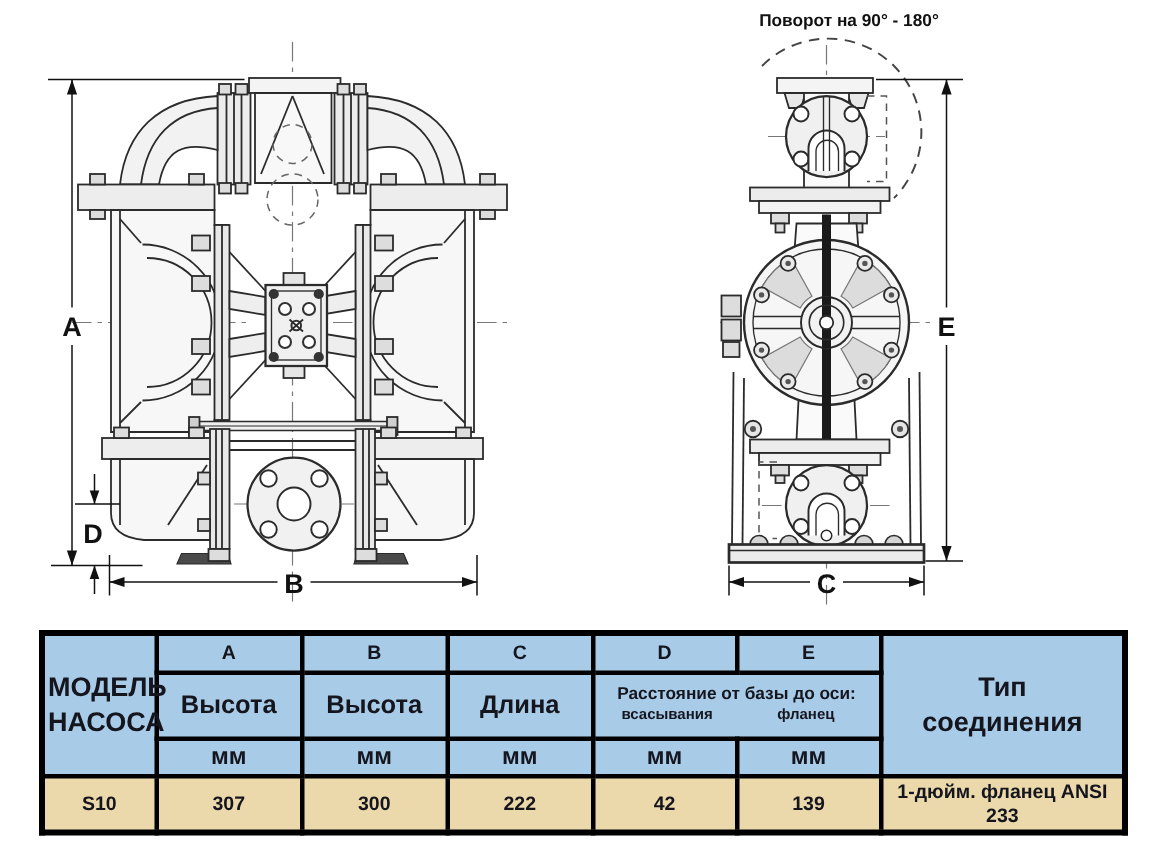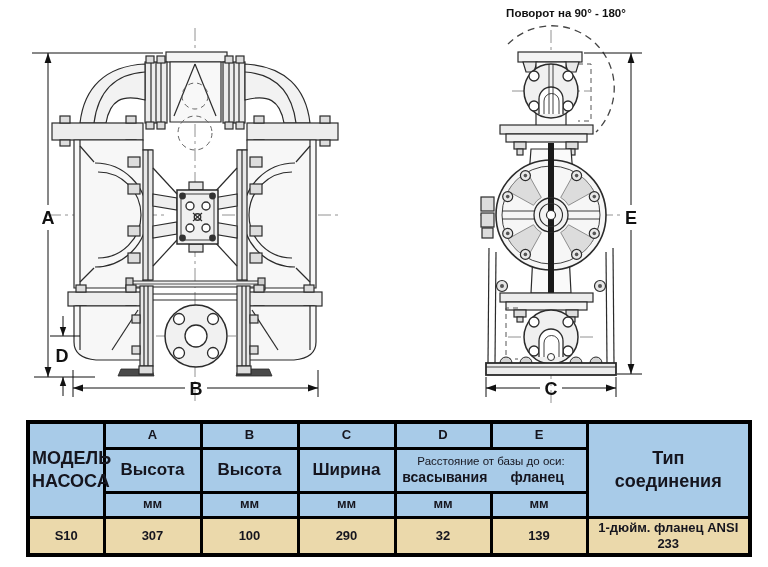--- a/index.html
+++ b/index.html
@@ -16,24 +16,24 @@
     border:4px solid #000;
   }
   table.spec td{
     border:3px solid #000;text-align:center;vertical-align:middle;
     color:#15151e;padding:1px 2px;line-height:1.25;
   }
   .hdr{background:#a8cbe8;font-weight:bold;}
   .val{background:#ebd9ab;font-weight:bold;font-size:13px;}
   .letter{font-size:13px;}
   .name{font-size:17px;}
-  .unit{font-size:13px;}
+  .unit{font-size:16px;}
   .two-line{white-space:pre-line;font-size:18px;}
-  .de-top{font-size:11.5px;font-weight:normal;}
-  .de-sub{display:flex;font-size:14px;font-weight:bold;margin-top:1px;}
+  .de-top{font-size:11.5px;font-weight:bold;}
+  .de-sub{display:flex;font-size:10px;font-weight:bold;margin-top:1px;}
   .de-sub span{flex:1;text-align:center;}
 </style>
 </head>
 <body>
 
 <div class="drawing">
 <svg width="768" height="415" viewBox="0 0 768 415">
 
   <g stroke="#2b2b2b" stroke-width="1.2" fill="none">
 
@@ -421,39 +421,39 @@
     <td class="hdr letter">B</td>
     <td class="hdr letter">C</td>
     <td class="hdr letter">D</td>
     <td class="hdr letter">E</td>
     <td class="hdr two-line" rowspan="3">Тип
 соединения</td>
   </tr>
   <tr style="height:44px">
     <td class="hdr name">Высота</td>
     <td class="hdr name">Высота</td>
-    <td class="hdr name">Ширина</td>
+    <td class="hdr name">Длина</td>
     <td class="hdr" colspan="2">
       <div class="de-top">Расстояние от базы до оси:</div>
       <div class="de-sub">
         <span>всасывания</span>
         <span>фланец</span>
       </div>
     </td>
   </tr>
   <tr style="height:25px">
     <td class="hdr unit">мм</td>
     <td class="hdr unit">мм</td>
     <td class="hdr unit">мм</td>
     <td class="hdr unit">мм</td>
     <td class="hdr unit">мм</td>
   </tr>
   <tr style="height:29px">
     <td class="val">S10</td>
     <td class="val">307</td>
-    <td class="val">100</td>
-    <td class="val">290</td>
-    <td class="val">32</td>
+    <td class="val">300</td>
+    <td class="val">222</td>
+    <td class="val">42</td>
     <td class="val">139</td>
     <td class="val">1-дюйм. фланец ANSI 233</td>
   </tr>
 </tbody>
   </table>
 
 </body></html>

